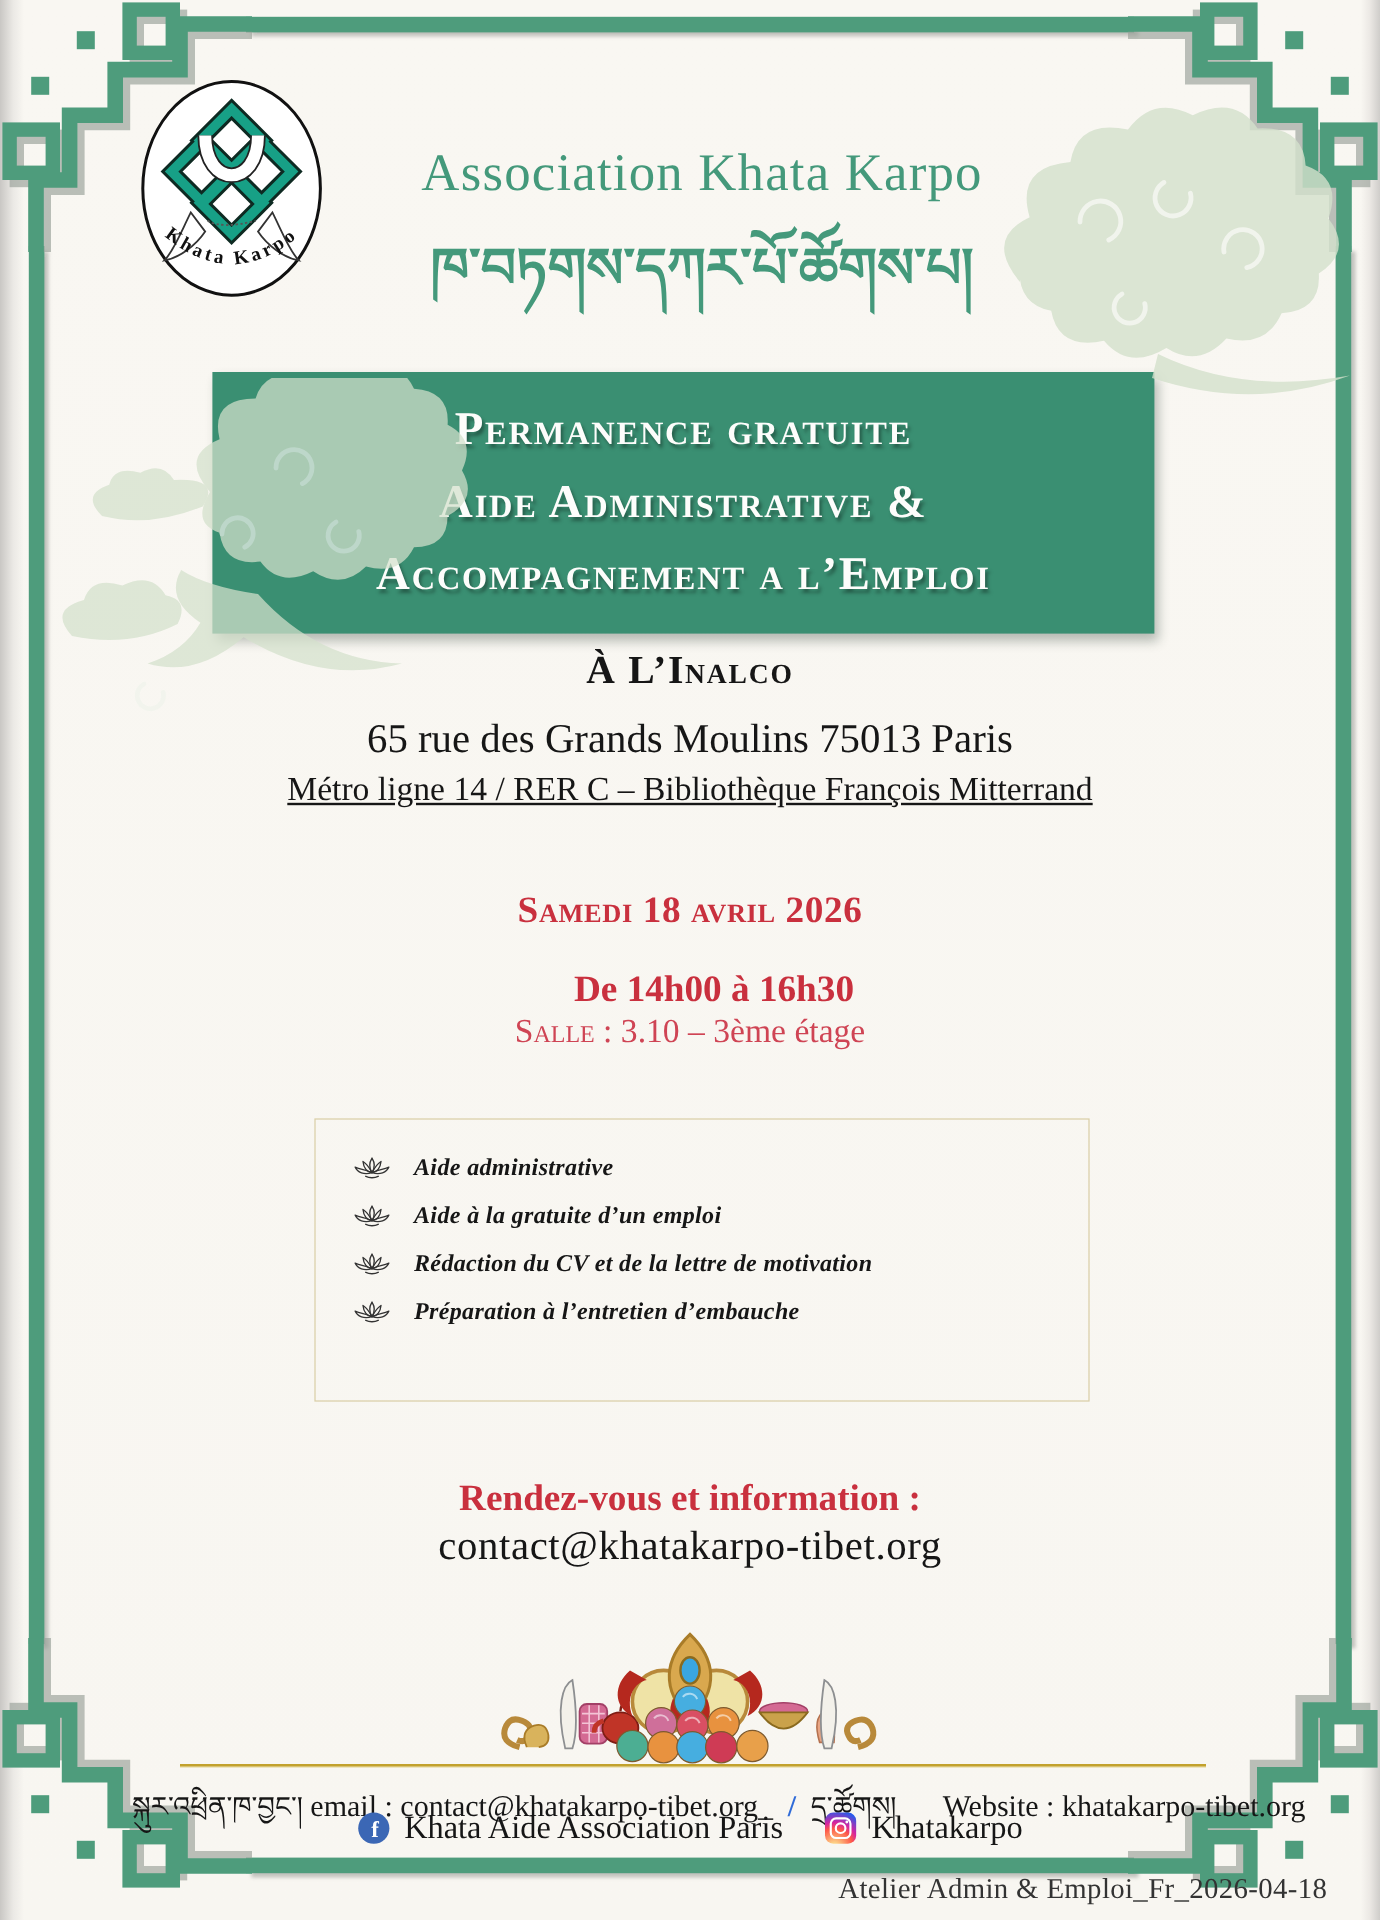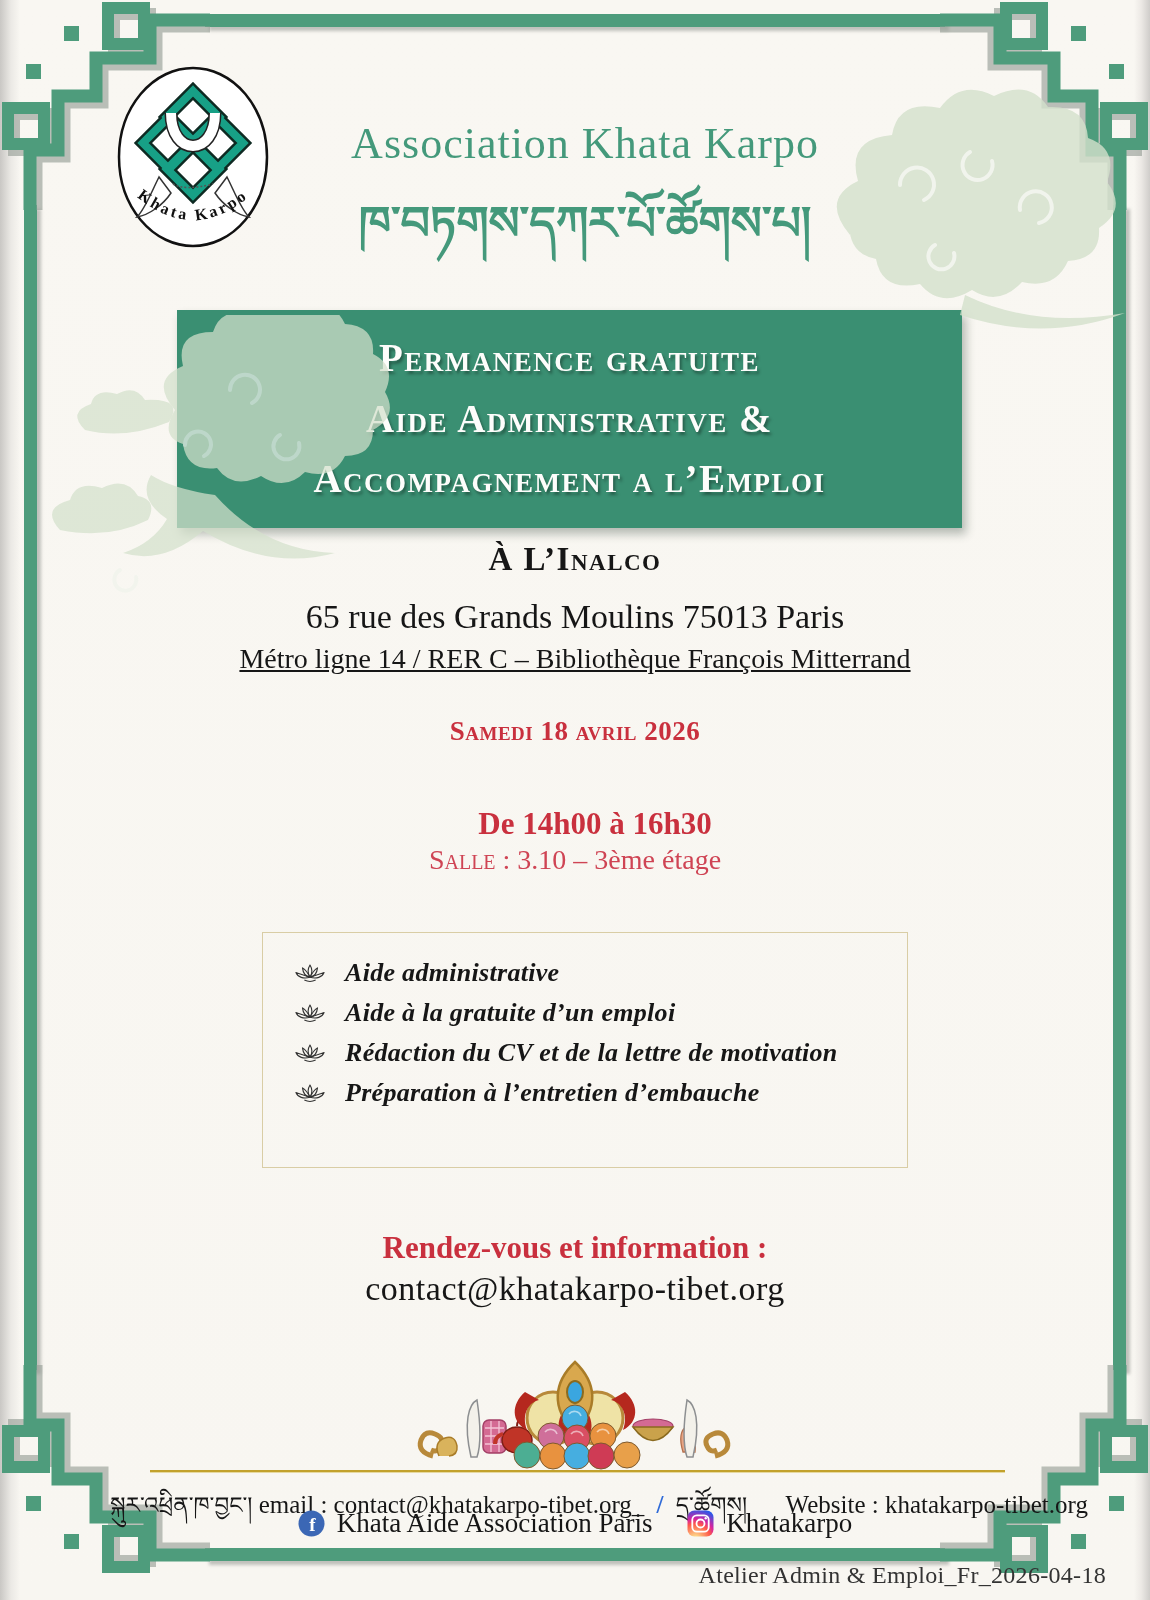--- a/index.html
+++ b/index.html
@@ -48,31 +48,31 @@
           background:var(--banner-green,#3a8f72);
           box-shadow:4px 6px 9px rgba(40,60,50,.33);
           display:flex;flex-direction:column;justify-content:center;align-items:center;gap:14px;margin-top:28px;}
   .banner-line{font-variant:small-caps;font-size:39px;font-weight:600;letter-spacing:1.5px;
                color:#fdfdfb;text-shadow:2px 3px 3px rgba(0,0,0,.35);line-height:1.2;}
 
   
   .venue-name{top:541px;font-variant:small-caps;font-size:33px;font-weight:600;letter-spacing:1.5px;}
   .venue-address{top:598px;font-size:34px;}
   .venue-transit{top:643px;font-size:28px;text-decoration:underline;}
-  .event-date{top:716px;font-variant:small-caps;font-size:27px;font-weight:bold;color:var(--accent-red,#c9303e);letter-spacing:.5px;}
+  .event-date{top:740px;font-variant:small-caps;font-size:31px;font-weight:bold;color:var(--accent-red,#c9303e);letter-spacing:.5px;}
   .event-time{top:806px;font-size:31px;font-weight:bold;color:var(--accent-red,#c9303e);padding-left:20px;}
   .event-room{top:844px;font-size:28px;color:#cf4454;}
   .event-room .sc{font-variant:small-caps;}
 
   
   .services{position:absolute;left:262px;top:932px;width:646px;height:236px;z-index:4;
             border:1.5px solid #d9cda5;box-sizing:border-box;padding:20px 0 0 32px;}
   .service-item{display:flex;align-items:center;gap:20px;height:40px;}
   .service-item svg{flex:0 0 auto;}
-  .service-text{font-size:26px;font-weight:bold;font-style:italic;letter-spacing:.3px;}
+  .service-text{font-size:20px;font-weight:bold;font-style:italic;letter-spacing:.3px;}
 
   
   .contact-heading{top:1230px;font-size:31px;font-weight:bold;color:var(--accent-red,#c9303e);}
   .contact-email{top:1270px;font-size:34px;letter-spacing:.5px;}
 
   
   .torma{position:absolute;left:405px;top:1360px;width:340px;height:110px;z-index:4;}
   .gold-rule{position:absolute;left:150px;top:1470px;width:855px;height:2px;z-index:4;
              background:var(--gold,#c2a12c);box-shadow:0 1px 0 #e6d9a0;}
   .footer-line1{top:1479px;font-size:25px;margin-left:24px;}

